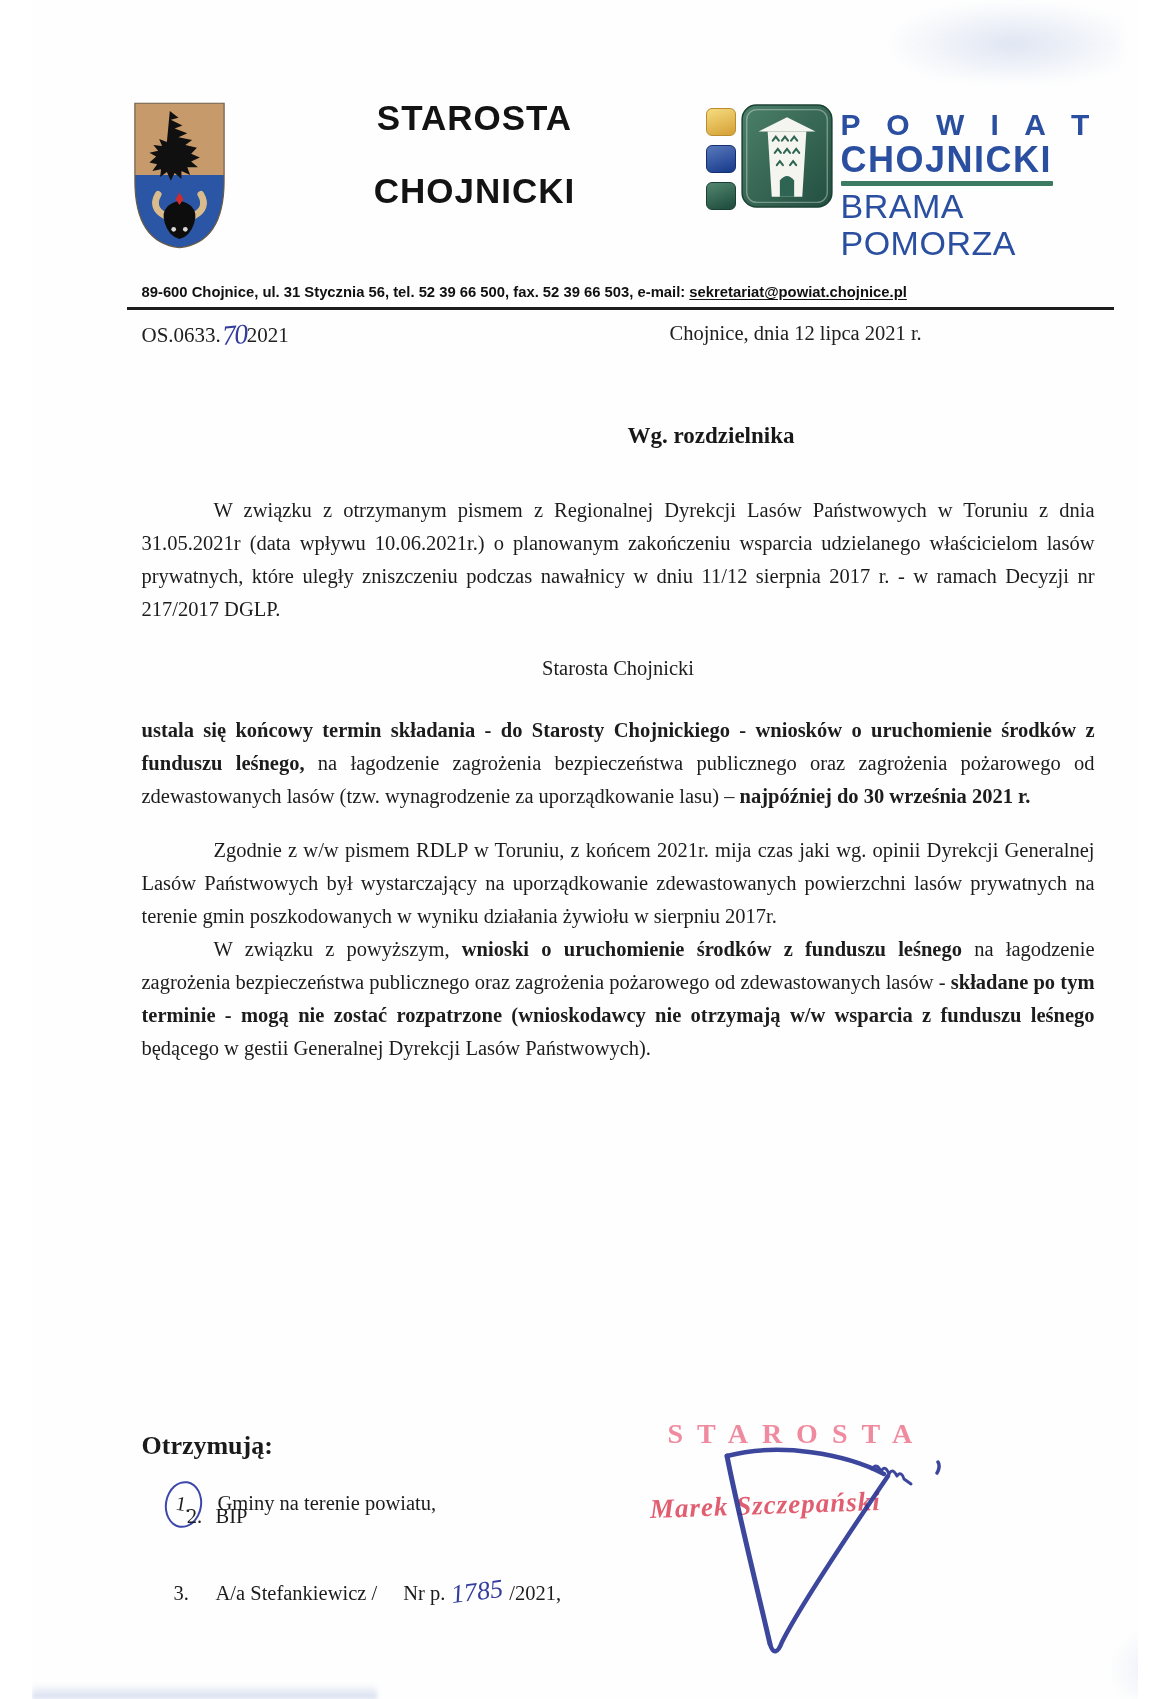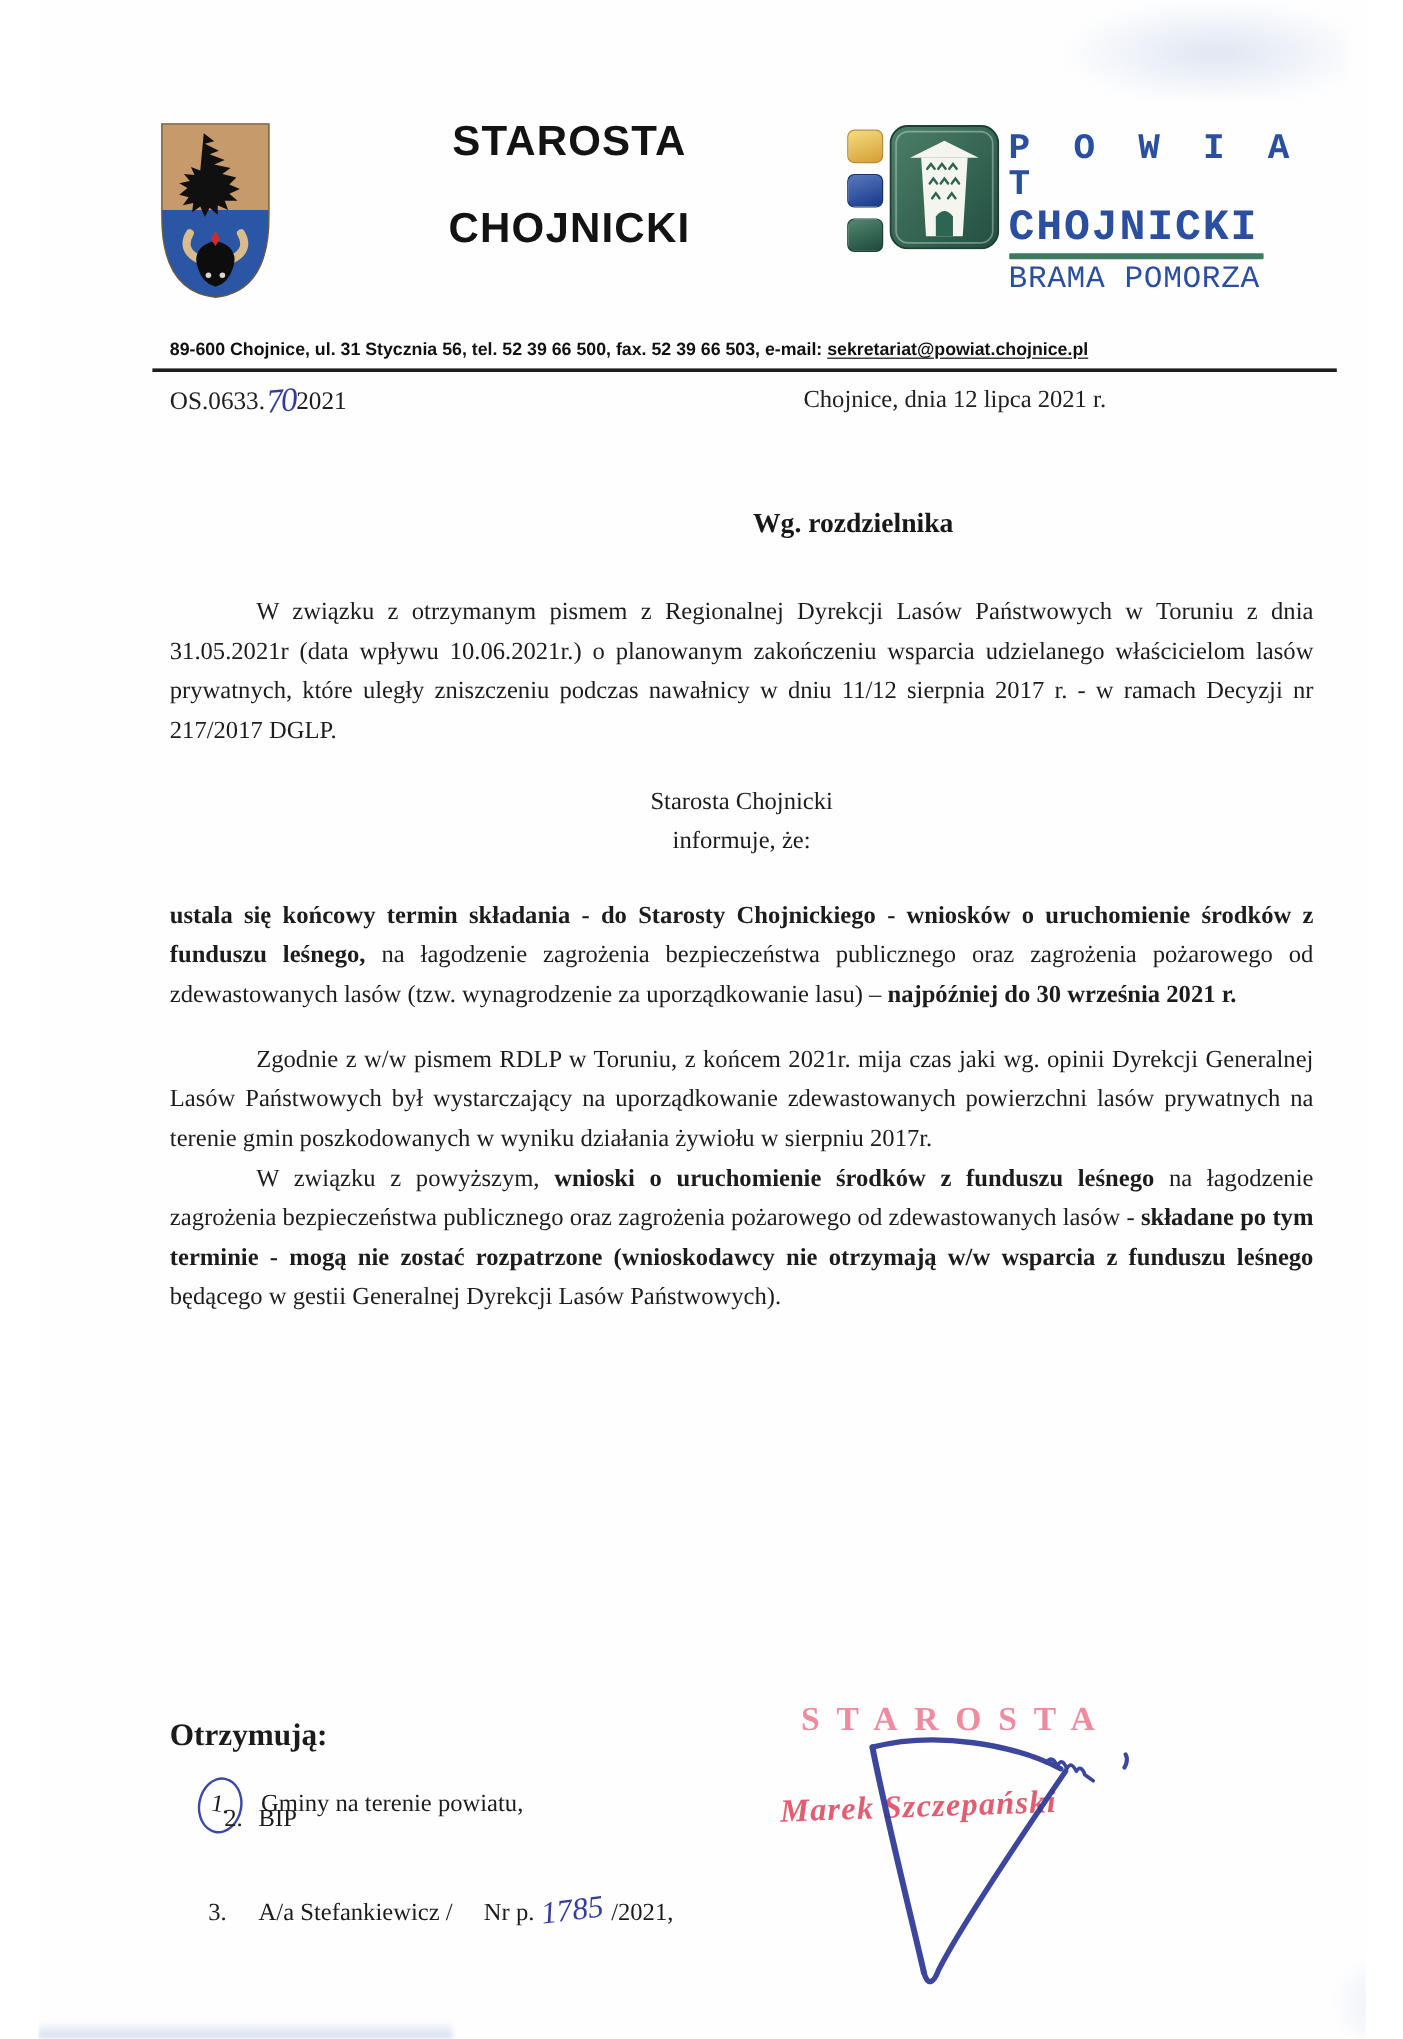--- a/index.html
+++ b/index.html
@@ -44,25 +44,25 @@
   }
   .org-title .line2 { margin-top: 33px; }
 
   .logo { position: absolute; left: 674px; top: 104px; display: flex; align-items: flex-start; }
   .logo-squares { display: flex; flex-direction: column; gap: 9px; margin-right: 5px; margin-top: 4px; }
   .logo-sq { width: 30px; height: 28px; border-radius: 6px; }
   .sq-yellow { background: linear-gradient(160deg, #f2d678 10%, #d8a53c 90%); border: 1px solid #b98c2e; }
   .sq-blue   { background: linear-gradient(160deg, #5373b8 10%, #1c3e8e 90%); border: 1px solid #16306f; }
   .sq-green  { background: linear-gradient(160deg, #4d816a 10%, #224f41 90%); border: 1px solid #1b3f33; }
   .logo-tower { margin-right: 8px; }
-  .logo-text { font-family: Liberation Mono, monospace; color: #2b4fa0; padding-top: 6px; }
+  .logo-text { font-family: Liberation Sans, sans-serif; color: #2b4fa0; padding-top: 6px; }
   .logo-powiat { font-size: 30px; font-weight: 700; letter-spacing: 9px; line-height: 1; }
   .logo-chojnicki { font-size: 36px; font-weight: 800; letter-spacing: 1.5px; line-height: 1.1; }
   .logo-underline { height: 5px; background: #3c7a61; width: 212px; margin: 1px 0 2px 0; border-radius: 1px; }
-  .logo-brama { font-size: 26px; font-weight: 500; letter-spacing: 0.5px; line-height: 1.1; }
+  .logo-brama { font-size: 34px; font-weight: 500; letter-spacing: 0.5px; line-height: 1.1; }
 
   .contact-line {
     position: absolute; left: 110px; top: 284px; width: 980px;
     font-family: "Liberation Sans", sans-serif;
     font-weight: 700; font-size: 14.8px; color: #101010;
     white-space: nowrap;
   }
   .contact-email { text-decoration: underline; text-underline-offset: 2px; text-align: right; }
 
   .rule { position: absolute; left: 95px; top: 307px; width: 987px; height: 3px; background: #1d1d1d; }
@@ -214,21 +214,20 @@
   <div class="ref-row"><span>OS.0633.</span><span class="hw-ink ref-hw">70</span><span>2021</span></div>
   <div class="place-date">Chojnice, dnia 12 lipca 2021 r.</div>
 
   <div class="addressee">Wg. rozdzielnika</div>
 
   <div class="body-text">
     <p class="indent p1">W związku z otrzymanym pismem z Regionalnej Dyrekcji Lasów Państwowych w Toruniu z dnia 31.05.2021r (data wpływu 10.06.2021r.) o planowanym zakończeniu wsparcia udzielanego właścicielom lasów prywatnych, które uległy zniszczeniu podczas nawałnicy w dniu 11/12 sierpnia 2017 r. - w ramach Decyzji nr 217/2017 DGLP.</p>
 
     <div class="center-block">
       <div>Starosta Chojnicki</div>
-      <div>informuje, że:</div>
     </div>
 
     <p class="p2"><b>ustala się końcowy termin składania - do Starosty Chojnickiego - wniosków o uruchomienie środków z funduszu leśnego,</b><span> na łagodzenie zagrożenia bezpieczeństwa publicznego oraz zagrożenia pożarowego od zdewastowanych lasów (tzw. wynagrodzenie za uporządkowanie lasu) – </span><b>najpóźniej do 30 września 2021 r.</b></p>
 
     <p class="indent">Zgodnie z w/w pismem RDLP w Toruniu, z końcem 2021r. mija czas jaki wg. opinii Dyrekcji Generalnej Lasów Państwowych był wystarczający na uporządkowanie zdewastowanych powierzchni lasów prywatnych na terenie gmin poszkodowanych w wyniku działania żywiołu w sierpniu 2017r.</p>
 
     <p class="indent"><span>W związku z powyższym, </span><b>wnioski o uruchomienie środków z funduszu leśnego</b><span> na łagodzenie zagrożenia bezpieczeństwa publicznego oraz zagrożenia pożarowego od zdewastowanych lasów - </span><b>składane po tym terminie - mogą nie zostać rozpatrzone (wnioskodawcy nie otrzymają w/w wsparcia z funduszu leśnego</b><span> będącego w gestii Generalnej Dyrekcji Lasów Państwowych).</span></p>
 
   </div>
 

